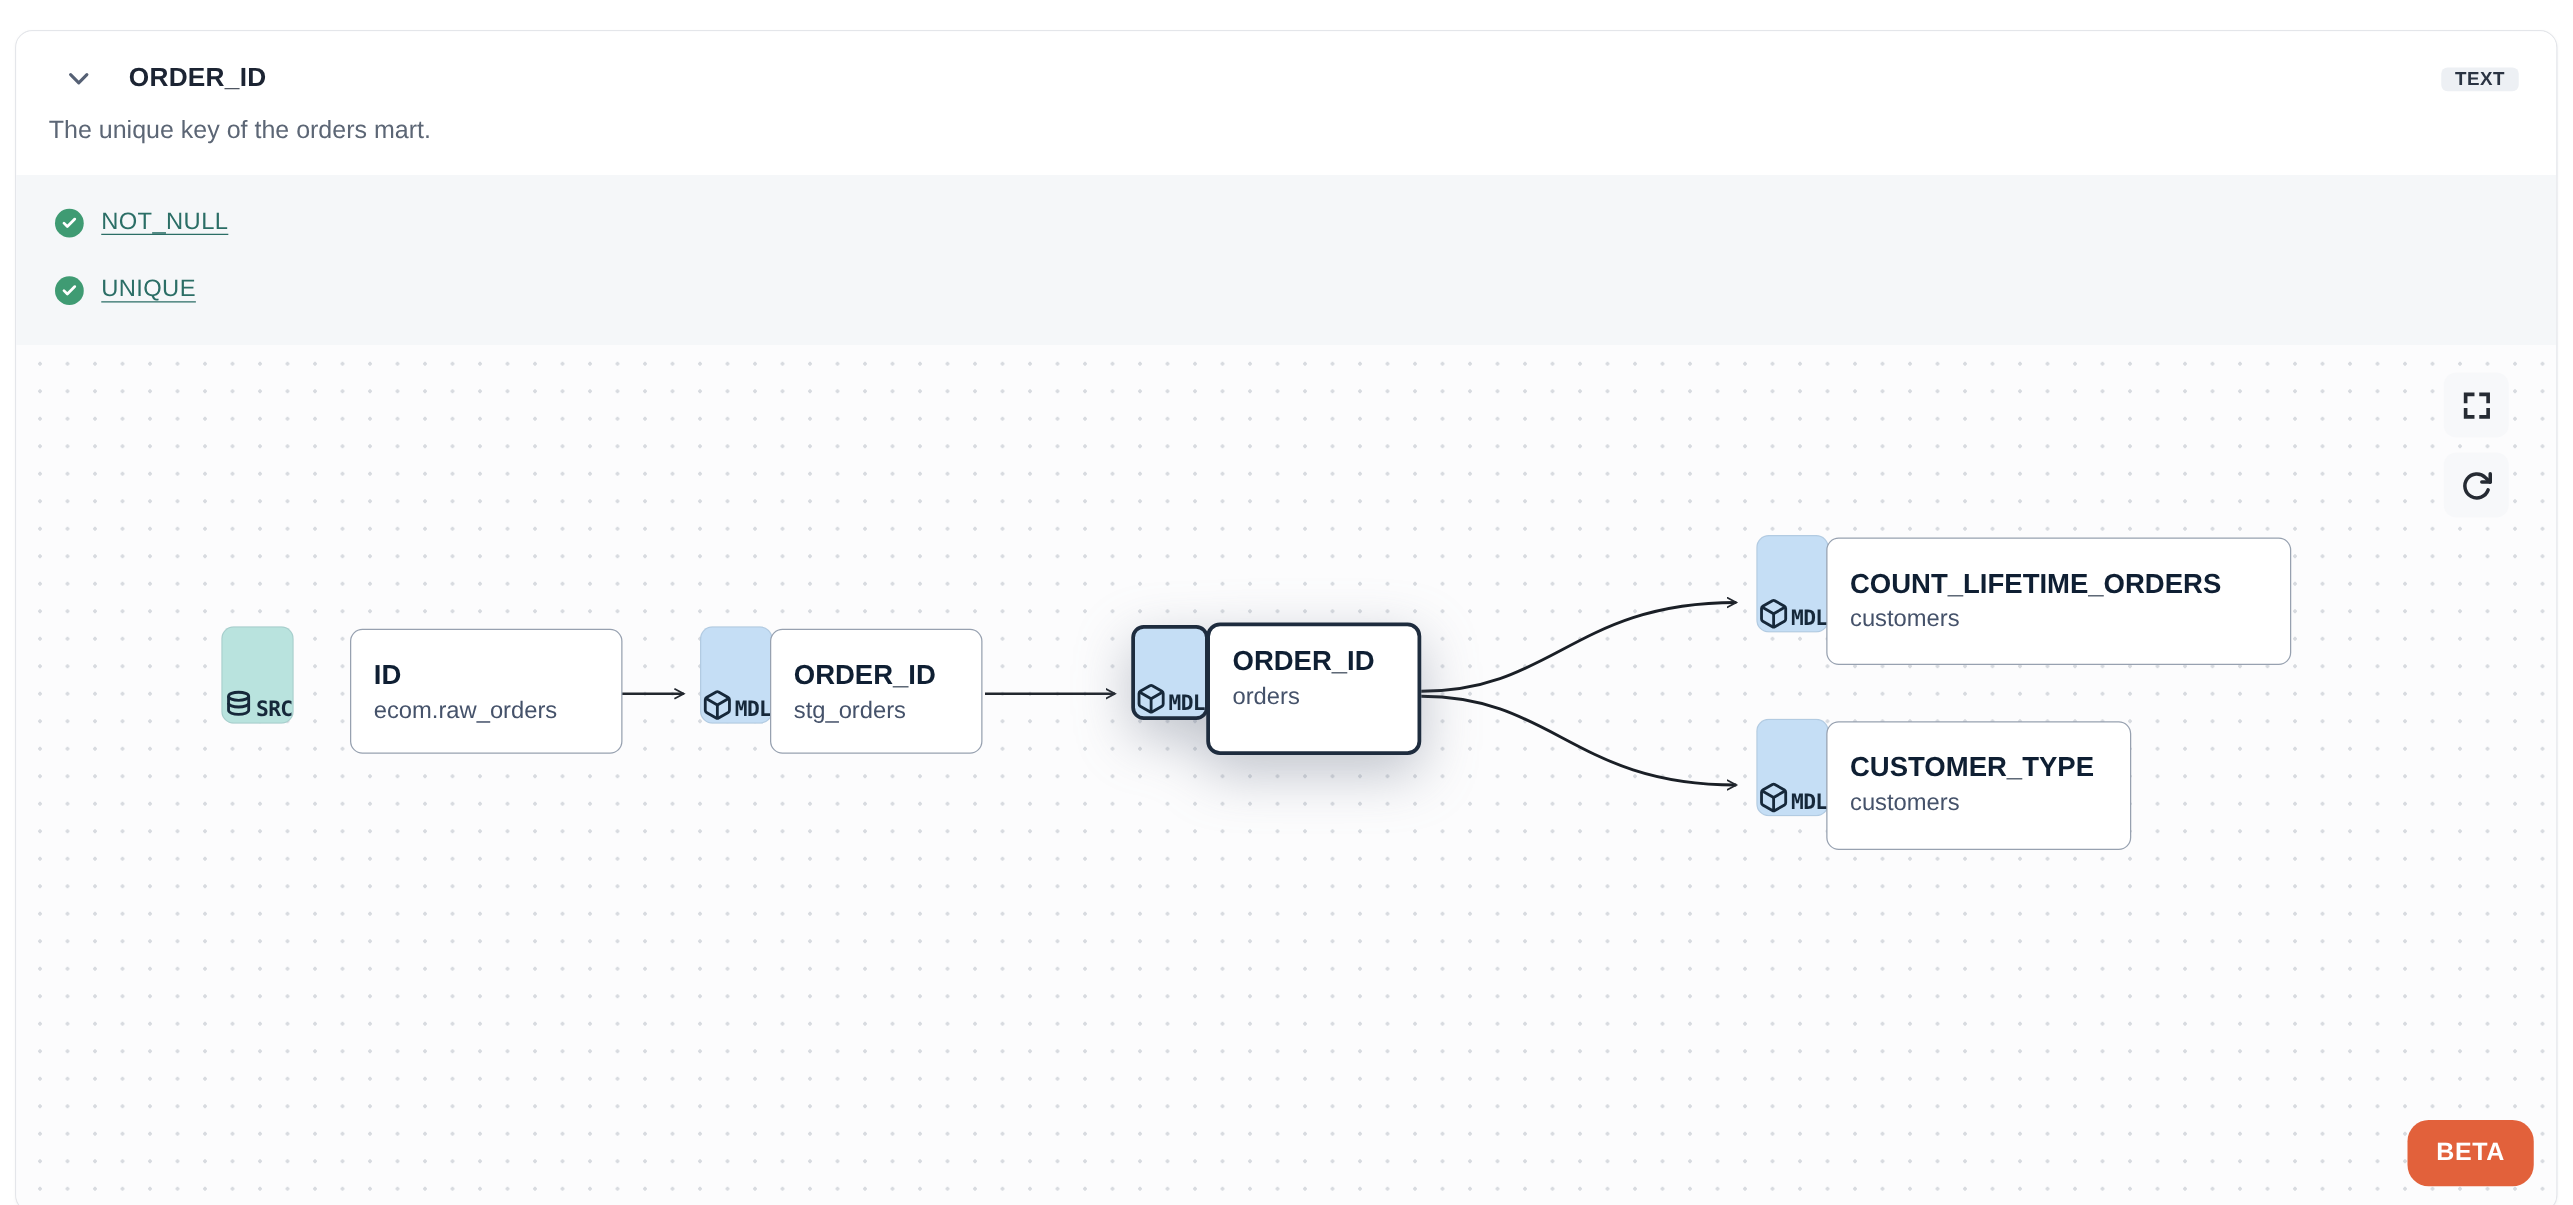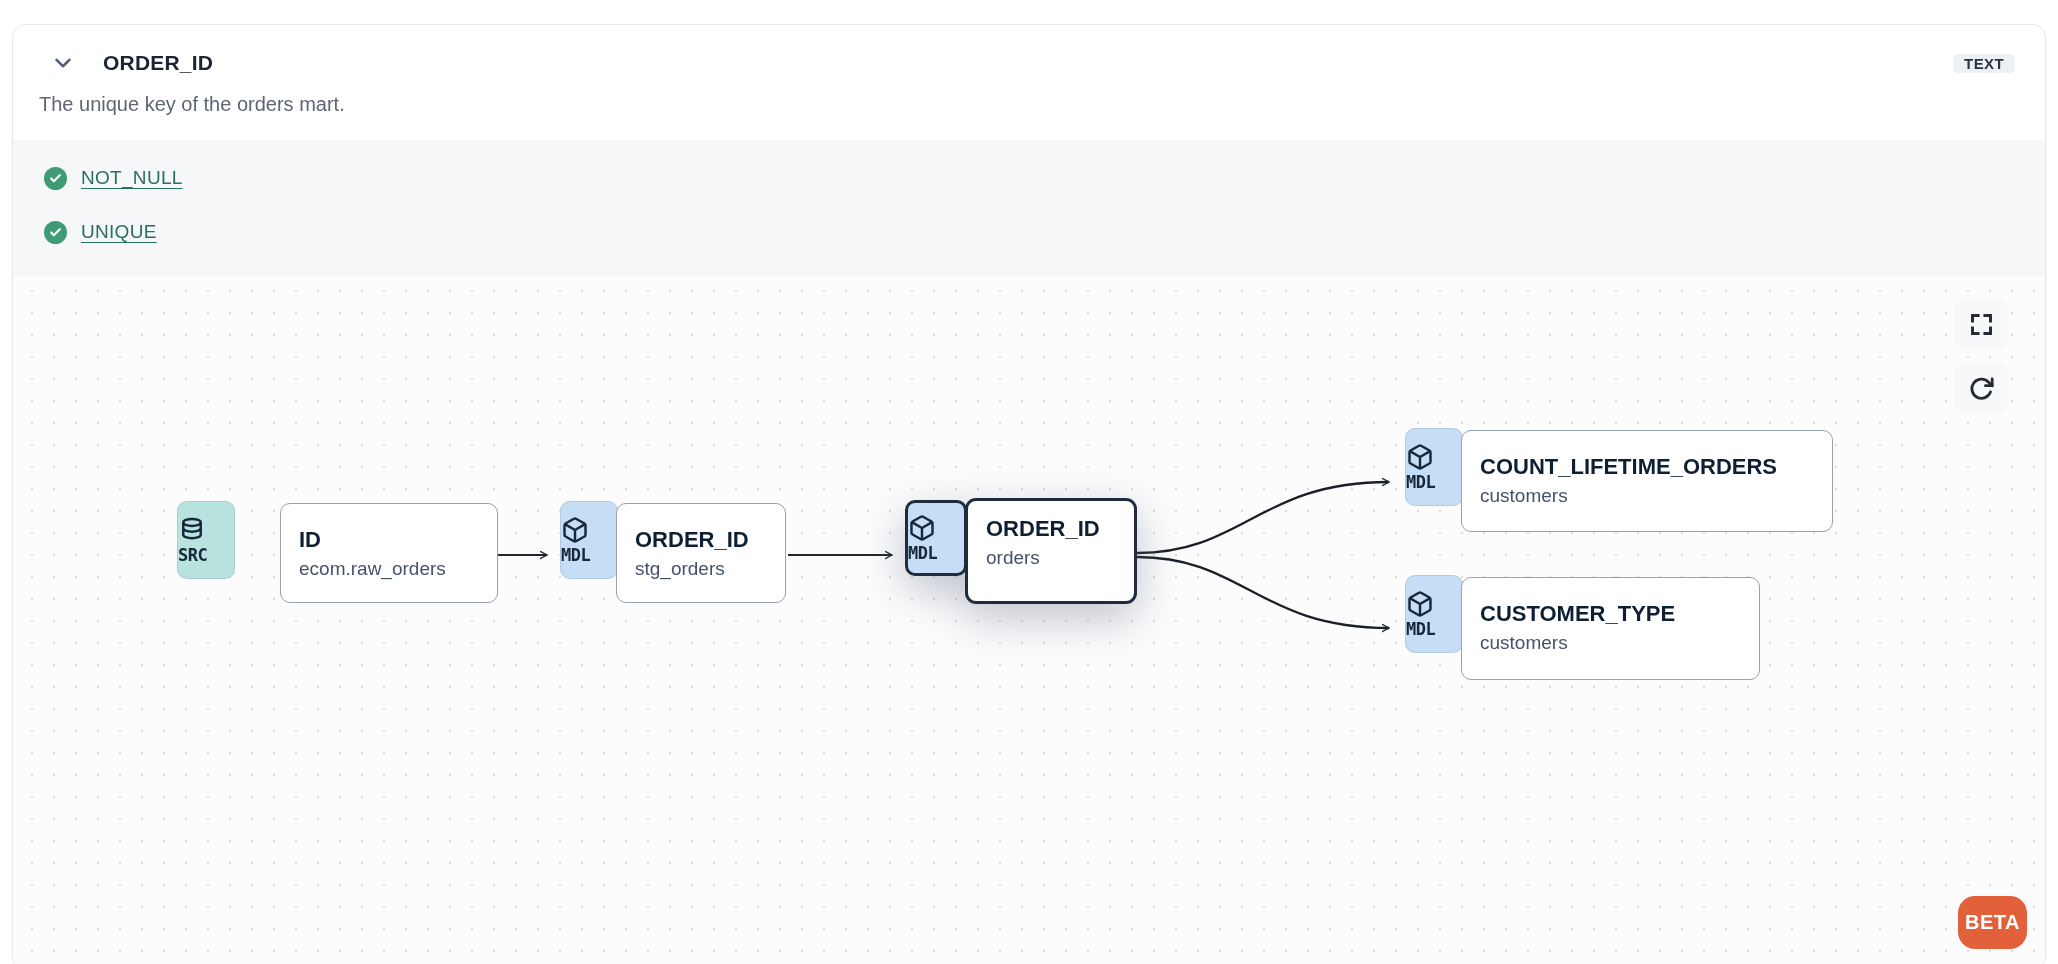--- a/index.html
+++ b/index.html
@@ -33,21 +33,21 @@
                letter-spacing:.3px; }
 
   
   .canvas { position:relative; flex:1; background-color:#fcfcfd;
             background-image:radial-gradient(circle, #d8dbe0 1.3px, transparent 1.4px);
             background-size:22px 22px; background-position:8px 4px; }
   .edges { position:absolute; left:0; top:0; }
 
   .node { position:absolute; cursor:pointer; }
   .badge { position:absolute; left:0; top:0; width:58px; height:78px; border-radius:10px;
-           display:flex; flex-direction:column; align-items:flex-start; justify-content:center;
+           display:flex; flex-direction:row; align-items:flex-end; justify-content:center;
            gap:1px; border:1px solid rgba(20,40,60,.10); }
   .badge .glyph { width:28px; height:28px; }
   .badge-label { font-family:"DejaVu Sans Mono", monospace; font-size:17px; font-weight:600;
                  color:#16283a; letter-spacing:-0.5px; }
   .badge.src { background:#b9e3de; }
   .badge.mdl { background:#c5def5; }
 
   .body-box { position:absolute; left:56px; top:2px; background:#ffffff;
               border:1.4px solid #97a1b0; border-radius:10px; padding:23px 18px 0 18px; }
   .node-title { font-size:22px; font-weight:600; color:#0f1f33; white-space:nowrap; }
@@ -56,30 +56,30 @@
   .node.selected .badge { border:3px solid #1e2c3e; top:2px; height:76px; width:62px; }
   .node.selected .body-box { left:60px; top:0; border:3.5px solid #1e2c3e; border-radius:11px;
                              padding-top:15px; }
   .node.selected { filter:drop-shadow(0 14px 22px rgba(99,111,131,.40)); }
 
   
   .n1 .body-box { width:218px; height:100px;margin-left:47px; }
   .n2 .body-box { width:170px; height:100px; }
   .n3 .body-box { width:172px; height:106px; }
   .n4 .body-box { width:372px; height:102px; }
-  .n5 .body-box { width:299px; height:103px; }
+  .n5 .body-box { width:244px; height:103px; }
 
   
   .controls { position:absolute; top:22px; right:38px; display:flex; flex-direction:column;
               gap:12px; }
   .ctrl-btn { width:52px; height:52px; border-radius:10px; background:#f7f8fa; border:none;
               display:flex; align-items:center; justify-content:center; cursor:pointer; }
 
   .beta-badge { position:absolute; right:18px; bottom:20px; background:#e2613b; color:#ffffff;
-                font-size:20px; font-weight:700; letter-spacing:.5px; padding:15px 7px;
+                font-size:20px; font-weight:700; letter-spacing:.5px; padding:15px 23px;
                 border-radius:17px; }
 </style>
 </head>
 <body>
 
 <div class="card">
 
   <div class="panel-header">
     <div class="title-row">
       <div class="chevron-btn">

